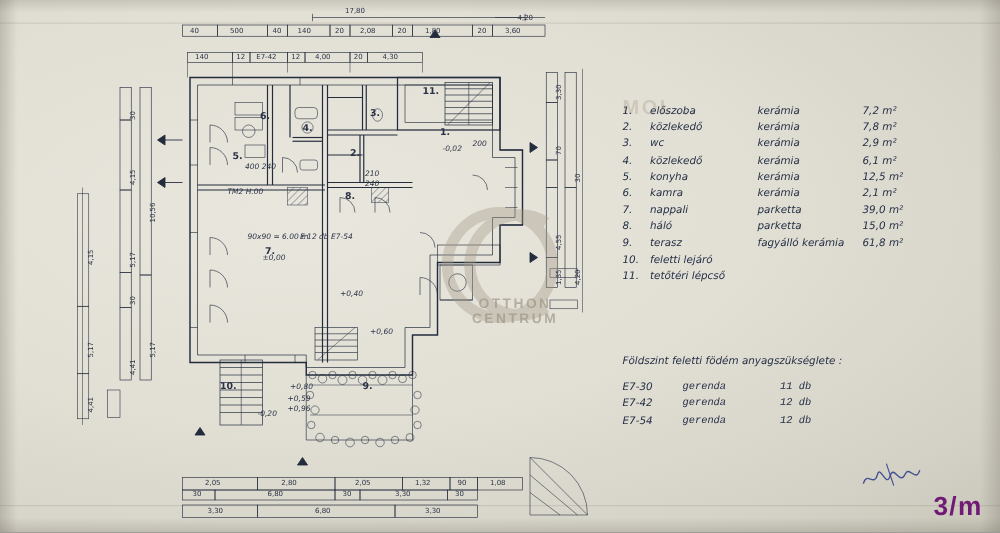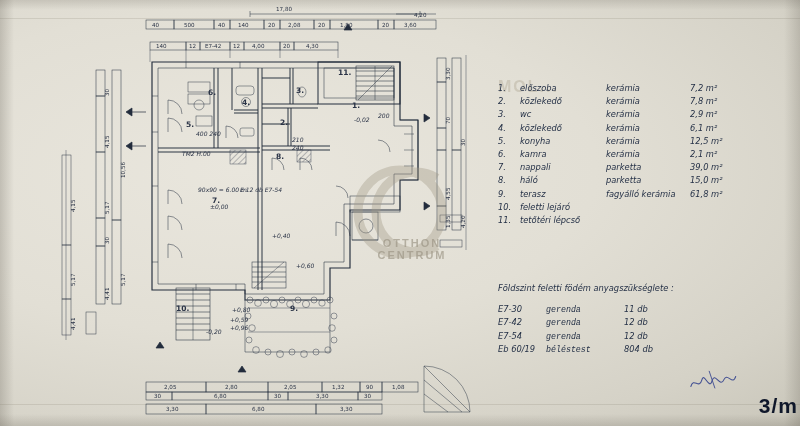--- a/index.html
+++ b/index.html
@@ -84,28 +84,28 @@
     width: 300px;
     font-family: "DejaVu Sans", sans-serif;
     font-size: 8.3px;
     font-style: italic;
     color: #243046;
   }
   #material-title { margin-bottom: 7px; }
   .mat-row { display: flex; height: 13.5px; align-items: flex-end; }
   .mat-code { width: 48px; }
   .mat-name { width: 78px; font-family: Liberation Mono, monospace; }
-  .mat-qty { width: 60px; }
+  .mat-qty { width: 60px; font-family: Liberation Mono, monospace; }
 
   #sheet-number {
     position: absolute;
-    right: 2px; bottom: 8px;
+    right: 14px; bottom: 8px;
     font-size: 21px;
     font-weight: bold;
-    color: #0f172a;
+    color: #701a75;
     letter-spacing: 1px;
   }
   #signature {
     position: absolute;
     right: 52px; bottom: 36px;
     width: 60px; height: 22px;
     color: #2a3a8a;
     font-family: "DejaVu Serif", serif;
     font-style: italic;
     font-size: 13px;
@@ -664,25 +664,20 @@
     <div class="mat-row">
       <span class="mat-code">E7-42</span>
       <span class="mat-name">gerenda</span>
       <span class="mat-qty">12 db</span>
     </div>
     <div class="mat-row">
       <span class="mat-code">E7-54</span>
       <span class="mat-name">gerenda</span>
       <span class="mat-qty">12 db</span>
     </div>
-    <div class="mat-row">
-      <span class="mat-code">Eb 60/19</span>
-      <span class="mat-name">béléstest</span>
-      <span class="mat-qty">804 db</span>
-    </div>
   </div>
 
   <div id="signature">
     <svg width="60" height="22" viewBox="0 0 60 22">
       <path d="M2,16 c4,-10 8,4 12,-6 c3,-8 6,12 10,2 c4,-9 7,9 12,0 c4,-7 8,8 12,-2" fill="none" stroke="#2a3a8a" stroke-width="1.1"></path>
       <path d="M22,2 L26,20" fill="none" stroke="#2a3a8a" stroke-width="0.9"></path>
     </svg>
   </div>
 
   <div id="sheet-number">3/m</div>

